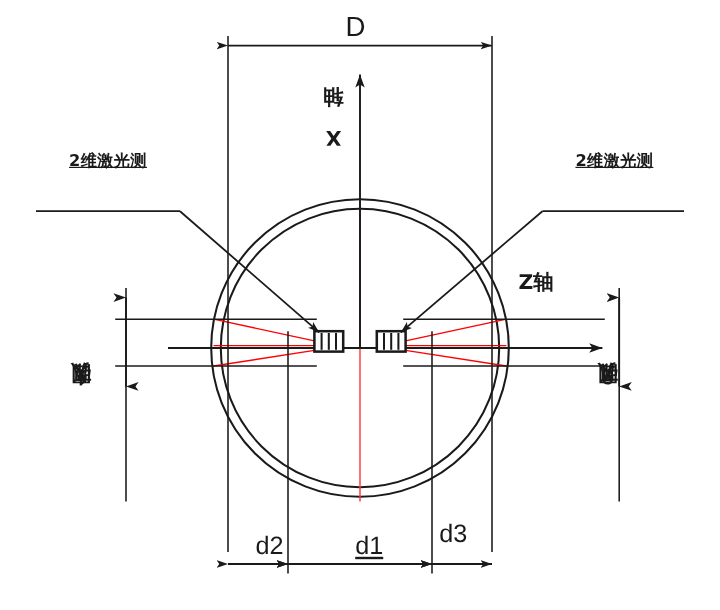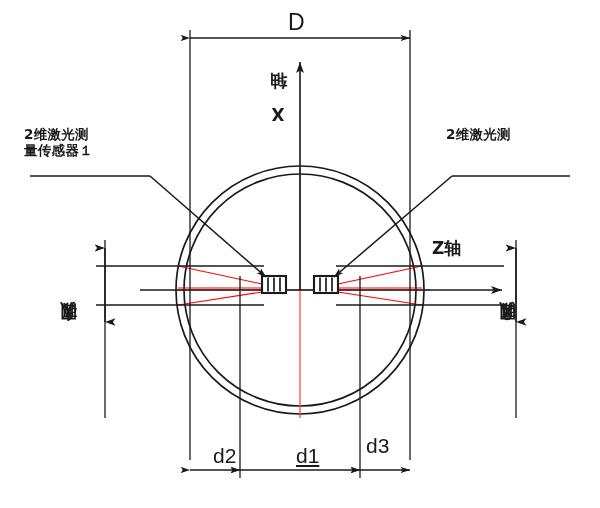--- a/index.html
+++ b/index.html
@@ -12,21 +12,21 @@
   #stage{position:absolute;left:0;top:0;width:600px;height:508px;}
   svg{position:absolute;left:0;top:0;width:600px;height:508px;}
   .lbl{
     position:absolute;
     font-family:"DejaVu Sans","Liberation Sans",sans-serif;
     color:#1a1a1a;
     white-space:nowrap;
     line-height:1.22;
     user-select:none;
   }
-  .sensor-label{font-size:13.5px;font-weight:700;letter-spacing:.3px;}
+  .sensor-label{font-size:13.5px;font-weight:700;text-align:center;letter-spacing:.3px;text-decoration:underline;}
   .sensor-label .l2{display:block;}
   .dim-cap{font-size:21px;font-weight:400;font-family:"Liberation Sans",sans-serif;}
   .dim-d{font-size:23px;font-weight:400;font-family:"Liberation Sans",sans-serif;}
   .axis-cap{font-size:17px;font-weight:700;font-family:"DejaVu Sans",sans-serif;}
   .vert-x{
     font-size:17px;font-weight:700;font-family:"DejaVu Sans",sans-serif;
     writing-mode:vertical-rl;text-orientation:upright;
     transform:rotate(180deg);
   }
   .arc-cap{
@@ -131,34 +131,33 @@
     <line x1="504" y1="266" x2="336" y2="266" stroke-width="1.3"></line>
     <line x1="504" y1="305" x2="336" y2="305" stroke-width="1.3"></line>
     <line x1="516" y1="285" x2="516" y2="248" stroke-width="1.5" marker-end="url(#arrVert)"></line>
     <line x1="516" y1="285" x2="516" y2="322" stroke-width="1.5" marker-end="url(#arrVert)"></line>
     <line x1="516" y1="240" x2="516" y2="418" stroke-width="1.3"></line>
   </g>
 </svg>
 
 <div class="lbl sensor-label" style="left:24px;top:126px;width:132px;">
   <span>2维激光测</span>
-  <span class="l2">量传感器１</span>
 </div>
 
 <div class="lbl sensor-label" style="left:446px;top:126px;width:132px;">
   <span>2维激光测</span>
 </div>
 
 <div class="lbl dim-d" style="left:288px;top:8px;">D</div>
 
 <div class="lbl dim-cap" style="left:213px;top:443px;">d2</div>
 <div class="lbl dim-cap" style="left:296px;top:443px;text-decoration:underline;">d1</div>
 <div class="lbl dim-cap" style="left:366px;top:433px;">d3</div>
 
 <div class="lbl vert-x" style="left:268px;top:104px;">X轴</div>
 
-<div class="lbl axis-cap" style="left:432px;top:238px;">Z轴</div>
+<div class="lbl axis-cap" style="left:432px;top:226px;">Z轴</div>
 
 <div class="lbl arc-cap" style="left:58px;top:316px;">圆弧１</div>
 
 <div class="lbl arc-cap" style="left:497px;top:316px;">圆弧２</div>
 
 </div>
 
 </body></html>

